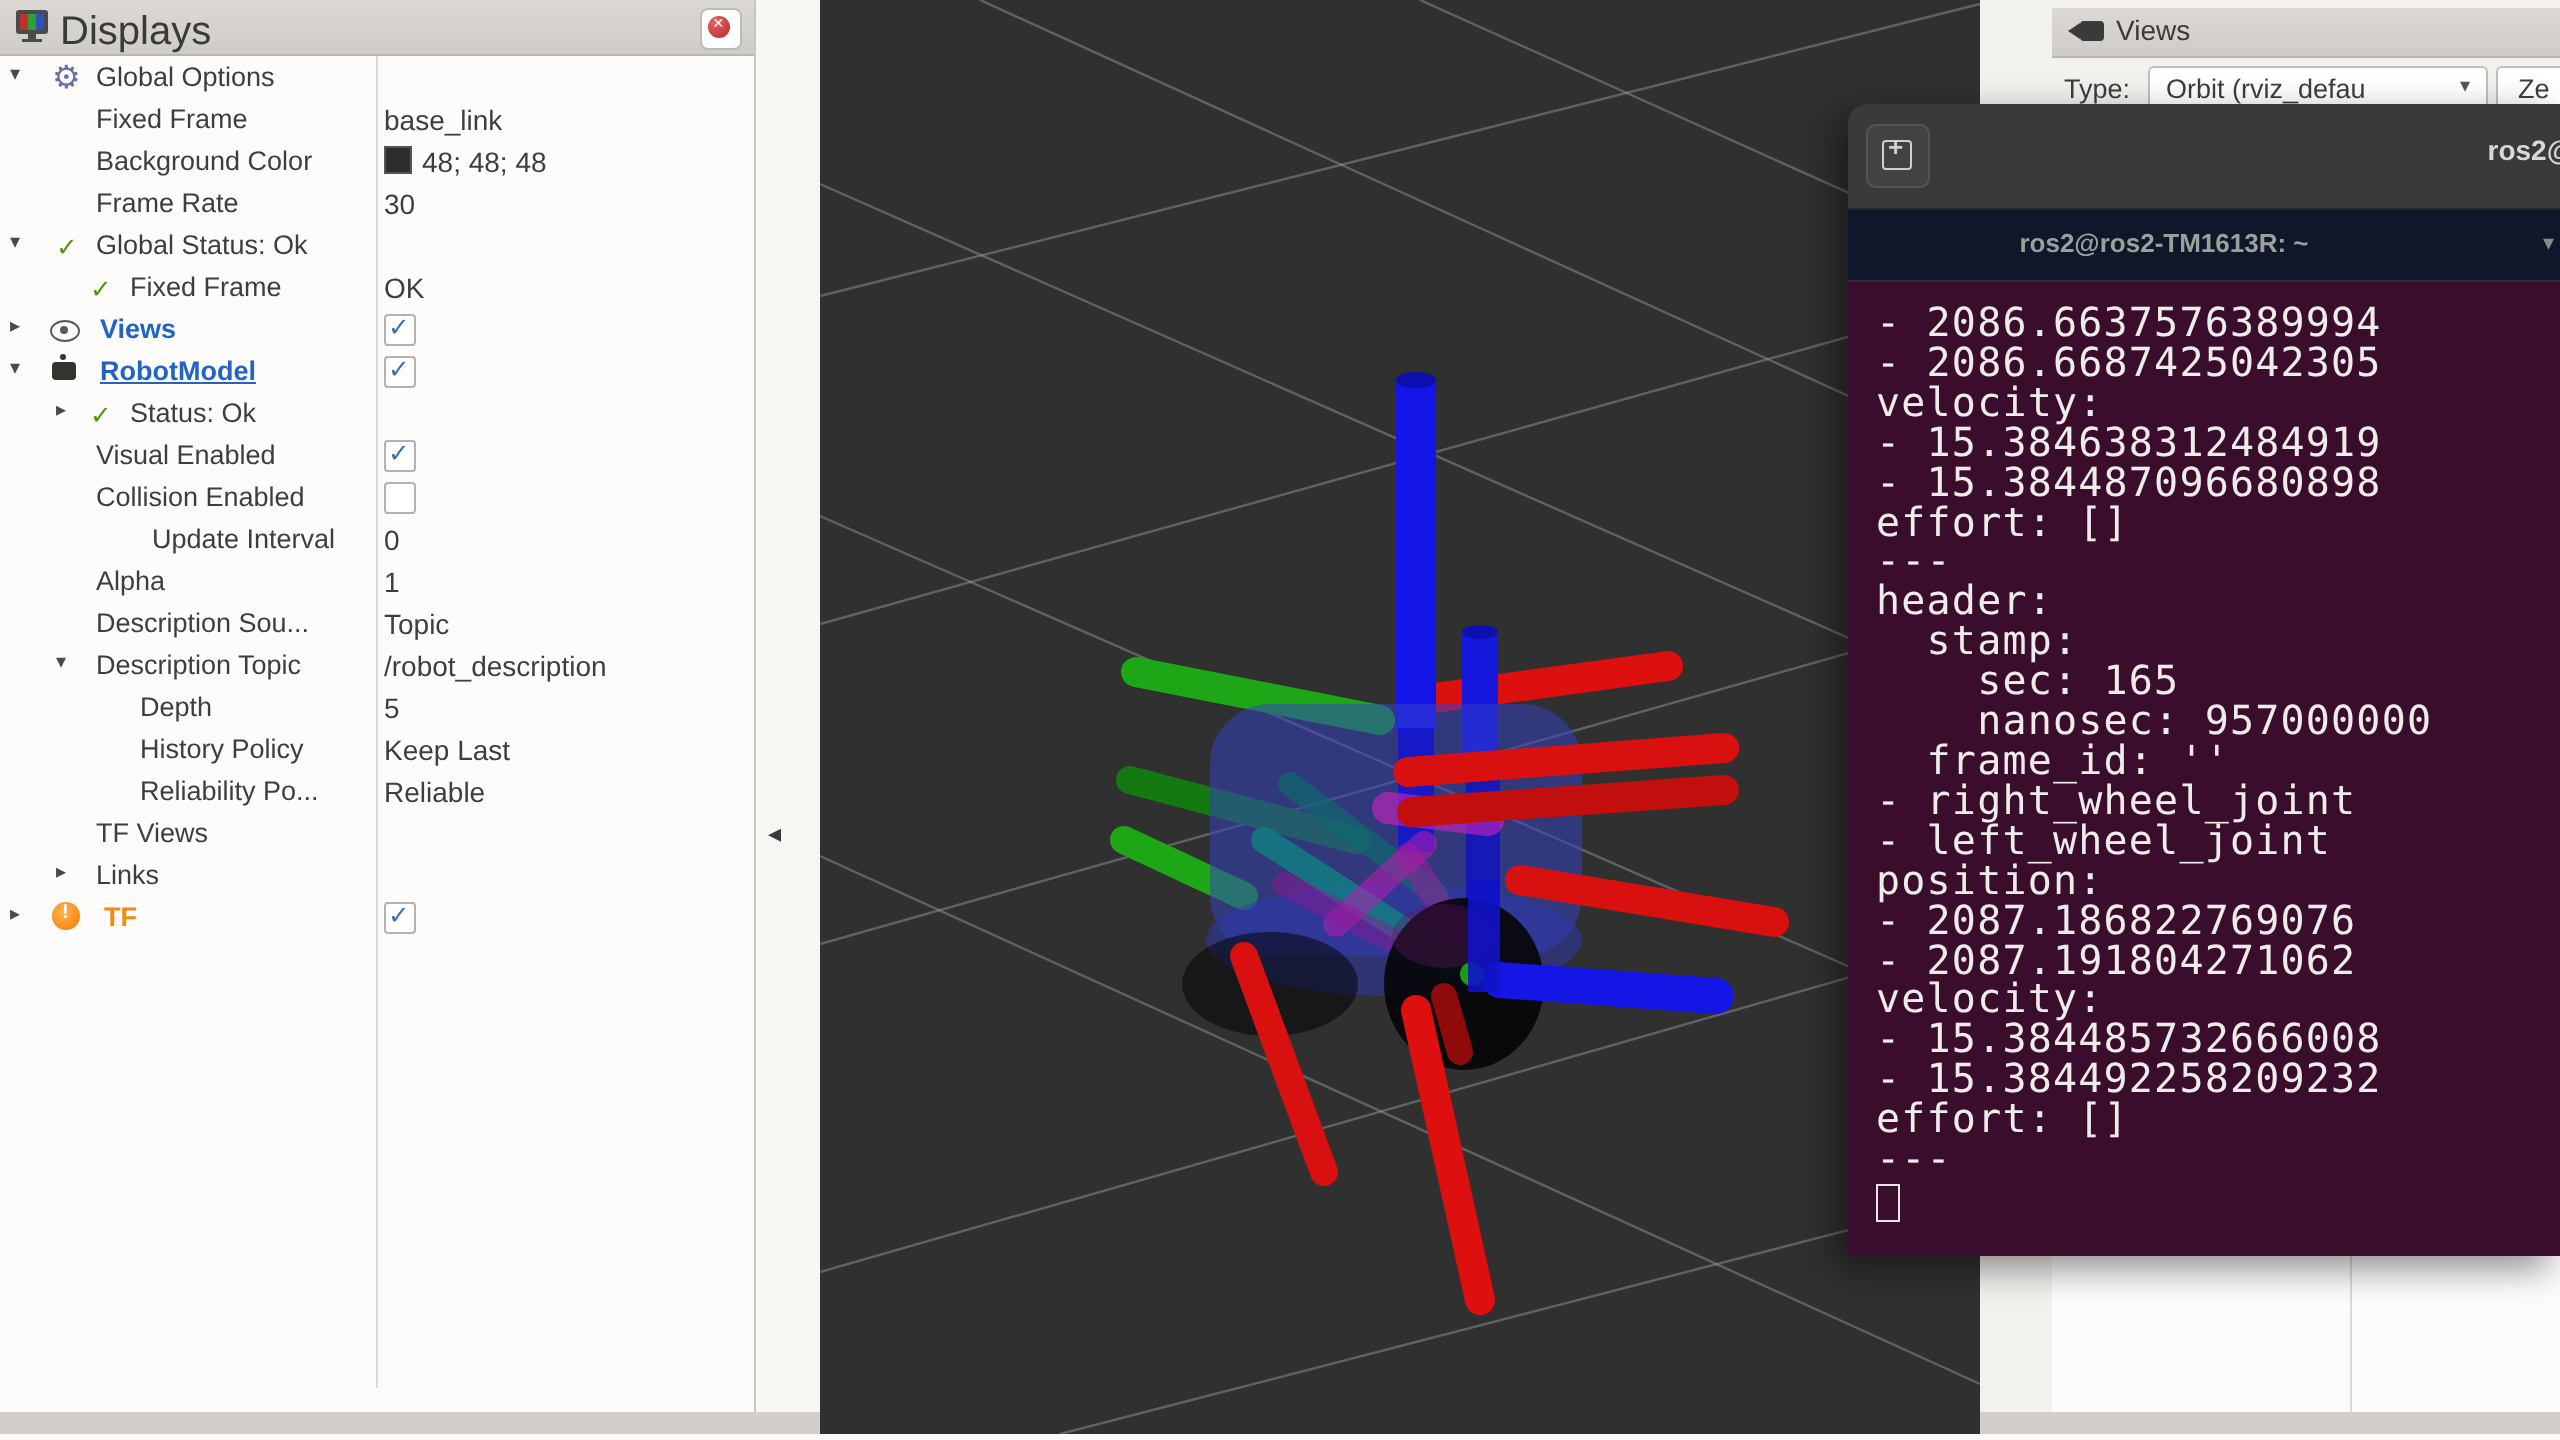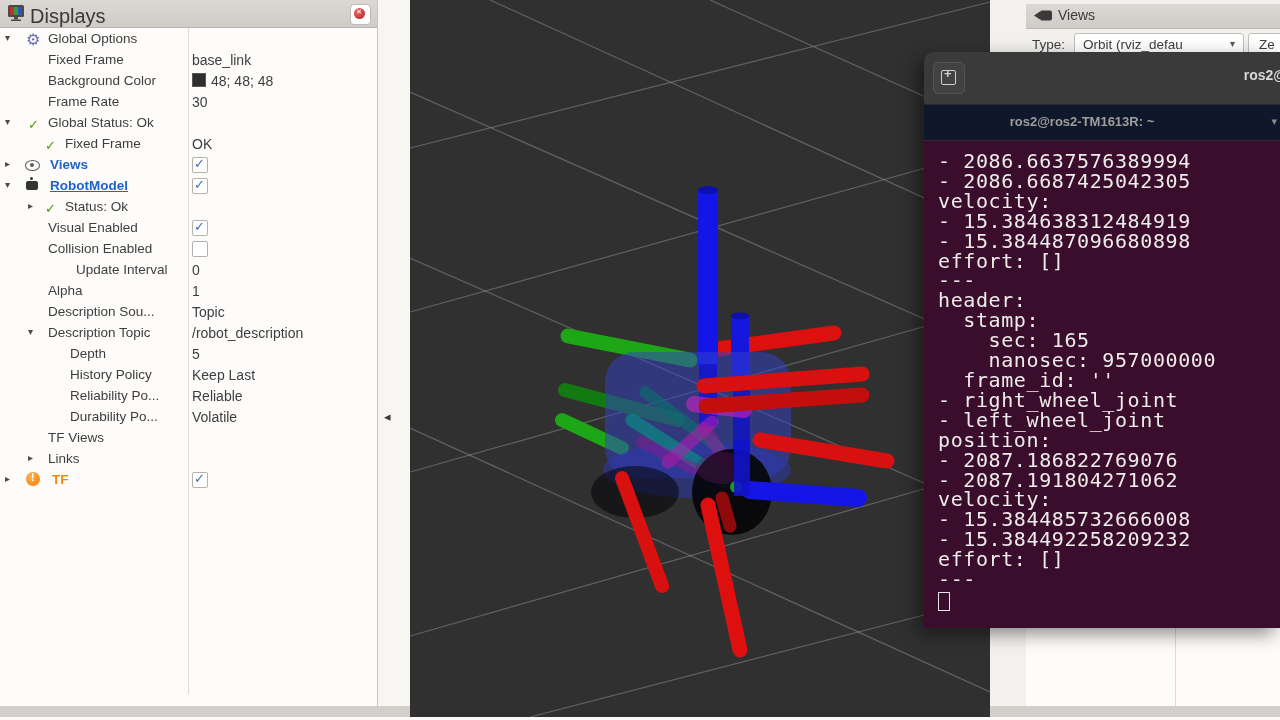--- a/index.html
+++ b/index.html
@@ -170,24 +170,20 @@
       </div>
       <div class="trow">
         <span class="tlabel" style="left: 70px;">History Policy</span>
         <span class="tvalue"><span>Keep Last</span></span>
       </div>
       <div class="trow">
         <span class="tlabel" style="left: 70px;">Reliability Po...</span>
         <span class="tvalue"><span>Reliable</span></span>
       </div>
       <div class="trow">
-        <span class="tlabel" style="left: 70px;">Durability Po...</span>
-        <span class="tvalue"><span>Volatile</span></span>
-      </div>
-      <div class="trow">
         <span class="tlabel" style="left: 48px;">TF Views</span>
       </div>
       <div class="trow">
         <span class="arr" style="left: 28px;">▸</span>
         <span class="tlabel" style="left: 48px;">Links</span>
       </div>
       <div class="trow">
         <span class="arr" style="left: 5px;">▸</span>
         <span class="ticon icon-warning" style="left: 26px; position: absolute;"></span>
         <span class="tlabel orange" style="left: 52px;">TF</span>

